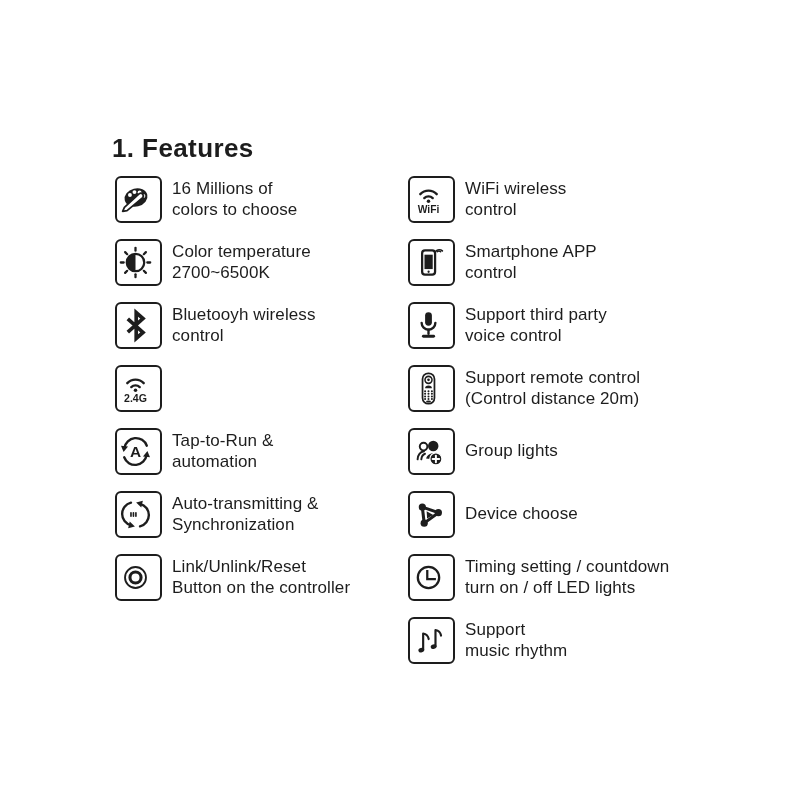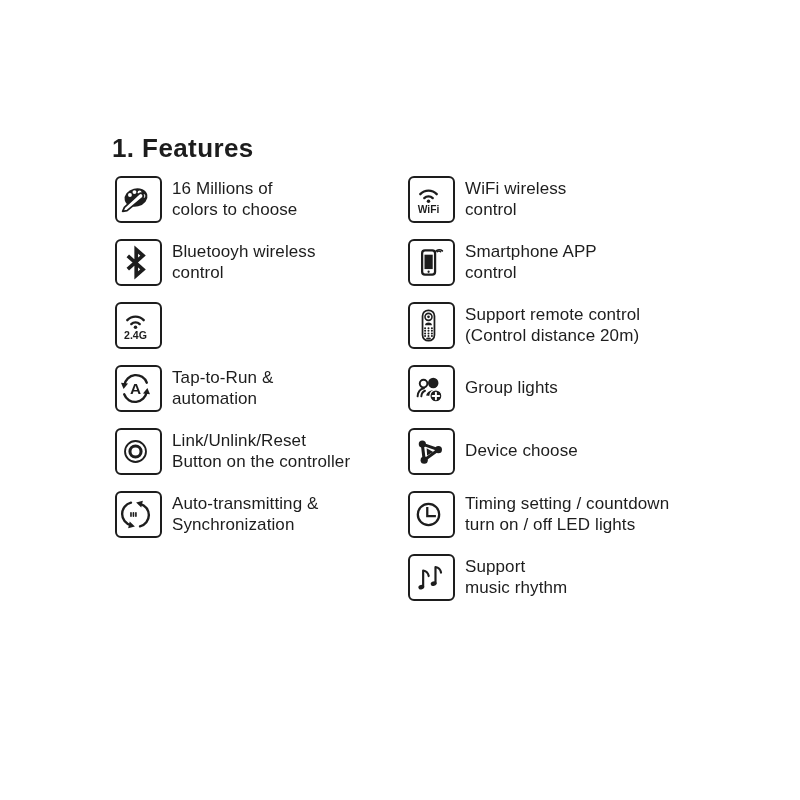--- a/index.html
+++ b/index.html
@@ -47,20 +47,40 @@
           <circle class="w" cx="17" cy="10.8" r="1.9"></circle>
           <circle class="w" cx="22" cy="11.2" r="1.9"></circle>
           <circle class="w" cx="25.7" cy="14.6" r="1.9"></circle>
           <path d="M5.5 29.5 L9.8 28.8 L25 16.2 a2.6 2.6 0 0 0 -3.3 -3.9 L7.2 25.6 Z" fill="#ffffff" stroke="#1d1d1d" stroke-width="1.7" stroke-linejoin="round"></path>
         </svg>
       </span>
       <span class="label">16 Millions of
 colors to choose</span>
     </div>
 
+    <div class="feature">
+      <span class="iconbox">
+        <svg viewBox="0 0 36 36" width="37" height="37">
+          <g class="s" stroke-width="2.2">
+            <line x1="29.5" y1="18" x2="32.3" y2="18"></line>
+              <line x1="3.7" y1="18" x2="6.5" y2="18"></line>
+            <line x1="18" y1="3.7" x2="18" y2="6.5"></line>
+              <line x1="18" y1="29.5" x2="18" y2="32.3"></line>
+            <line x1="26.1" y1="9.9" x2="28.1" y2="7.9"></line>
+              <line x1="9.9" y1="9.9" x2="7.9" y2="7.9"></line>
+            <line x1="26.1" y1="26.1" x2="28.1" y2="28.1"></line>
+              <line x1="9.9" y1="26.1" x2="7.9" y2="28.1"></line>
+          </g>
+          <circle class="s" cx="18" cy="18" r="8.5" stroke-width="2.2"></circle>
+          <path class="f" d="M18 9.5 a8.5 8.5 0 0 0 0 17 Z"></path>
+        </svg>
+      </span>
+      <span class="label">Color temperature
+2700~6500K</span>
+    </div>
 
 
     <div class="feature">
       <span class="iconbox">
         <svg viewBox="0 0 36 36" width="37" height="37">
           <path class="sq" d="M10.5 11.5 L25.3 24.7 L18.7 30.5 L18.7 5.5 L25.3 11.3 L10.5 24.5" stroke-width="3.6"></path>
         </svg>
       </span>
       <span class="label">Bluetooyh wireless
 control</span>
@@ -86,31 +106,20 @@
             <polygon class="f" points="6.4,18.6 3.9,12.3 10.7,13.1"></polygon>
           </g>
           <g transform="rotate(180 18 18)">
             <path class="s" d="M7.2 14.6 A11.3 11.3 0 0 1 29 12.4" stroke-width="2.3"></path>
             <polygon class="f" points="6.4,18.6 3.9,12.3 10.7,13.1"></polygon>
           </g>
         </svg>
       </span>
       <span class="label">Tap-to-Run &amp;
 automation</span>
-    </div>
-
-    <div class="feature">
-      <span class="iconbox">
-        <svg viewBox="0 0 36 36" width="37" height="37">
-          <circle class="s" cx="18" cy="18" r="10.2" stroke-width="1.8"></circle>
-          <circle class="s" cx="18" cy="18" r="5.4" stroke-width="3"></circle>
-        </svg>
-      </span>
-      <span class="label">Link/Unlink/Reset
-Button on the controller</span>
     </div>
 
     <div class="feature">
       <span class="iconbox">
         <svg viewBox="0 0 36 36" width="37" height="37">
           <g transform="rotate(96 18 18)">
             <path class="s" d="M7.2 14.6 A11.3 11.3 0 0 1 29 12.4" stroke-width="2.3"></path>
             <polygon class="f" points="6.4,18.6 3.9,12.3 10.7,13.1"></polygon>
             <g transform="rotate(180 18 18)">
               <path class="s" d="M7.2 14.6 A11.3 11.3 0 0 1 29 12.4" stroke-width="2.3"></path>
@@ -121,20 +130,31 @@
             <line x1="13.6" y1="16.4" x2="13.6" y2="19.6"></line>
             <line x1="16" y1="16.4" x2="16" y2="19.6"></line>
             <line x1="18.4" y1="16.4" x2="18.4" y2="19.6"></line>
           </g>
         </svg>
       </span>
       <span class="label">Auto-transmitting &amp;
 Synchronization</span>
     </div>
 
+    <div class="feature">
+      <span class="iconbox">
+        <svg viewBox="0 0 36 36" width="37" height="37">
+          <circle class="s" cx="18" cy="18" r="10.2" stroke-width="1.8"></circle>
+          <circle class="s" cx="18" cy="18" r="5.4" stroke-width="3"></circle>
+        </svg>
+      </span>
+      <span class="label">Link/Unlink/Reset
+Button on the controller</span>
+    </div>
+
   </div>
 
   <div class="col col-right">
 
     <div class="feature">
       <span class="iconbox">
         <svg viewBox="0 0 36 36" width="37" height="37">
           <path class="s" d="M10 12.8 A11 11 0 0 1 26 12.8" stroke-width="2.3"></path>
           <path class="s" d="M13.9 16.6 A5.8 5.8 0 0 1 22.1 16.6" stroke-width="2.3"></path>
           <circle class="f" cx="18" cy="19.8" r="1.7"></circle>
@@ -152,20 +172,32 @@
           <rect class="f" x="14.1" y="10.4" width="8" height="14"></rect>
           <circle class="f" cx="18.1" cy="27" r="1.1"></circle>
           <path class="s" d="M26 4.6 a4.6 4.6 0 0 1 4.6 4.6" stroke-width="1.5" transform="rotate(-48 28.3 6.9)"></path>
           <path class="s" d="M26.9 6.3 a2.4 2.4 0 0 1 2.4 2.4" stroke-width="1.5" transform="rotate(-48 28.1 7.5)"></path>
         </svg>
       </span>
       <span class="label">Smartphone APP
 control</span>
     </div>
 
+    <div class="feature">
+      <span class="iconbox">
+        <svg viewBox="0 0 36 36" width="37" height="37">
+          <rect class="f" x="14.7" y="5" width="6.6" height="13.2" rx="3.3"></rect>
+          <path class="s" d="M11.3 15.4 a6.7 6.7 0 0 0 13.4 0" stroke-width="2.3"></path>
+          <line class="s" x1="18" y1="22" x2="18" y2="26" stroke-width="2.3"></line>
+          <line class="s" x1="13" y1="28.4" x2="23" y2="28.4" stroke-width="2.8"></line>
+        </svg>
+      </span>
+      <span class="label">Support third party
+voice control</span>
+    </div>
 
     <div class="feature">
       <span class="iconbox">
         <svg viewBox="0 0 36 36" width="37" height="37">
           <rect class="s" x="12.2" y="3.2" width="11.6" height="29.6" rx="5.6" stroke-width="1.7"></rect>
           <circle class="s" cx="18" cy="9.6" r="3.4" stroke-width="1.5"></circle>
           <circle class="f" cx="18" cy="9.6" r="1.3"></circle>
           <path class="f" d="M14.7 17.8 a3.3 2.6 0 0 1 6.6 0 Z"></path>
           <g class="f">
             <circle cx="14.7" cy="20.7" r="1"></circle>

